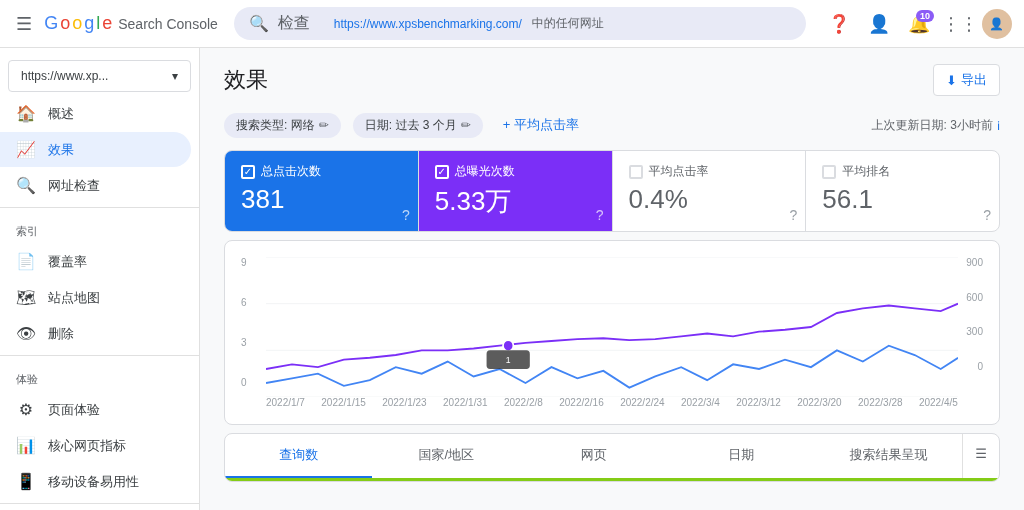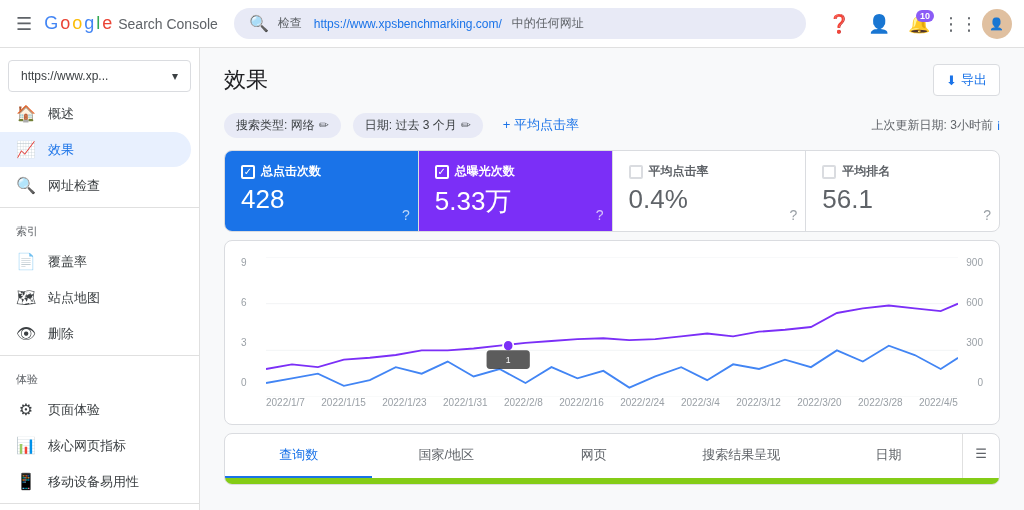--- a/index.html
+++ b/index.html
@@ -76,36 +76,36 @@
     .metrics-row { display: flex; gap: 0; margin-bottom: 8px; background: #fff;
       border: 1px solid #dadce0; border-radius: 8px; overflow: hidden; }
     .metric-card { flex: 1; padding: 12px 16px; border-right: 1px solid #dadce0; position: relative; }
     .metric-card:last-child { border-right: none; }
     .metric-card.active-blue { background: #1a73e8; color: #fff; }
     .metric-card.active-purple { background: #7b2ff7; color: #fff; }
     .metric-header { display: flex; align-items: center; gap: 6px; margin-bottom: 4px; }
     .metric-checkbox { width: 14px; height: 14px; border: 2px solid currentColor; border-radius: 2px;
       display: flex; align-items: center; justify-content: center; flex-shrink: 0; }
     .metric-checkbox.checked::after { content: '✓'; font-size: 10px; }
-    .metric-label { font-size: 12px; font-weight: 700; }
+    .metric-label { font-size: 12px; font-weight: 400; }
     .metric-value { font-size: 26px; font-weight: 400; margin-top: 2px; }
     .metric-card.active-blue .metric-value,
     .metric-card.active-purple .metric-value { color: #fff; }
     .metric-value.gray { color: #5f6368; }
     .info-icon { position: absolute; bottom: 8px; right: 8px; font-size: 14px; color: rgba(255,255,255,0.7); cursor: pointer; }
     .info-icon.dark { color: #9aa0a6; }
 
     
     .chart-container { background: #fff; border: 1px solid #dadce0; border-radius: 8px;
       padding: 16px; margin-bottom: 8px; }
     svg.chart { width: 100%; height: 100%; }
 
     
     .tabs-container { background: #fff; border: 1px solid #dadce0; border-radius: 8px; overflow: hidden; }
-    .tabs-header { display: flex; border-bottom: 6px solid #84cc16; justify-content: center; }
+    .tabs-header { display: flex; border-bottom: 3px solid #84cc16; justify-content: center; }
     .tab-item { flex: 1; padding: 12px 8px; text-align: center; cursor: pointer;
       font-size: 13px; color: #5f6368; border-bottom: 2px solid transparent; }
     .tab-item.active { color: #1a73e8; border-bottom-color: #1a73e8; font-weight: 500; }
     .tabs-filter-icon { padding: 12px; color: #5f6368; cursor: pointer; border-left: 1px solid #e0e0e0; }
   </style>
 </head>
 <body>
 
 <div class="topbar">
   <div class="topbar-left">
@@ -116,21 +116,21 @@
         <span class="logo-o2">o</span>
         <span class="logo-g2">g</span>
         <span class="logo-l">l</span>
         <span class="logo-e">e</span>
       <span class="logo-sc">Search Console</span>
     </div>
   </div>
 
   <div class="topbar-search">
     <span class="search-icon">🔍</span>
-    <span style="color:#5f6368;margin-right:4px;font-size:12px;">检查</span>
+    <span style="color:#5f6368;margin-right:16px;font-size:16px;">检查</span>
     <span style="color:#1a73e8;font-size:12px;">https://www.xpsbenchmarking.com/</span>
     <span style="color:#5f6368;font-size:12px;margin-left:2px;">中的任何网址</span>
   </div>
 
   <div class="topbar-right">
     <div class="topbar-icon">❓</div>
     <div class="topbar-icon">👤</div>
     <div class="topbar-icon">
       🔔
       <span class="badge">10</span>
@@ -227,21 +227,21 @@
       <span style="color:#1a73e8;">ℹ</span>
     </div>
   </div>
 
   <div class="metrics-row">
     <div class="metric-card active-blue">
       <div class="metric-header">
         <div class="metric-checkbox checked" style="border-color:#fff;color:#fff;"></div>
         <span class="metric-label">总点击次数</span>
       </div>
-      <div class="metric-value">428</div>
+      <div class="metric-value">381</div>
       <span class="info-icon">?</span>
     </div>
     <div class="metric-card active-purple">
       <div class="metric-header">
         <div class="metric-checkbox checked" style="border-color:#fff;color:#fff;"></div>
         <span class="metric-label">总曝光次数</span>
       </div>
       <div class="metric-value">5.33万</div>
       <span class="info-icon">?</span>
     </div>
@@ -266,21 +266,21 @@
   <div class="chart-container">
     <div style="position:relative;">
 
       <div style="position:absolute;left:0;top:0;bottom:20px;display:flex;flex-direction:column;justify-content:space-between;font-size:10px;color:#9aa0a6;width:20px;">
         <span>9</span>
         <span>6</span>
         <span>3</span>
         <span>0</span>
       </div>
 
-      <div style="position:absolute;right:0;top:0;bottom:20px;display:flex;flex-direction:column;justify-content:space-between;font-size:10px;color:#9aa0a6;text-align:right;width:30px;">
+      <div style="position:absolute;right:0;top:0;bottom:36px;display:flex;flex-direction:column;justify-content:space-between;font-size:10px;color:#9aa0a6;text-align:right;width:30px;">
         <span>900</span>
         <span>600</span>
         <span>300</span>
         <span>0</span>
       </div>
 
       <svg class="chart" viewBox="0 0 800 150" preserveAspectRatio="none" style="display:block;width:calc(100% - 50px);margin:0 25px;height:140px;">
 
         <line x1="0" y1="0" x2="800" y2="0" stroke="#f1f3f4" stroke-width="1"></line>
         <line x1="0" y1="50" x2="800" y2="50" stroke="#f1f3f4" stroke-width="1"></line>
@@ -318,21 +318,21 @@
       <div class="tab-item active">
         <span>查询数</span>
       </div>
       <div class="tab-item">
         <span>国家/地区</span>
       </div>
       <div class="tab-item">
         <span>网页</span>
       </div>
       <div class="tab-item">
+        <span>日期</span>
+      </div>
+      <div class="tab-item">
         <span>搜索结果呈现</span>
       </div>
-      <div class="tab-item">
-        <span>日期</span>
-      </div>
       <div class="tabs-filter-icon">☰</div>
     </div>
   </div>
 </div>
 
 </body></html>

